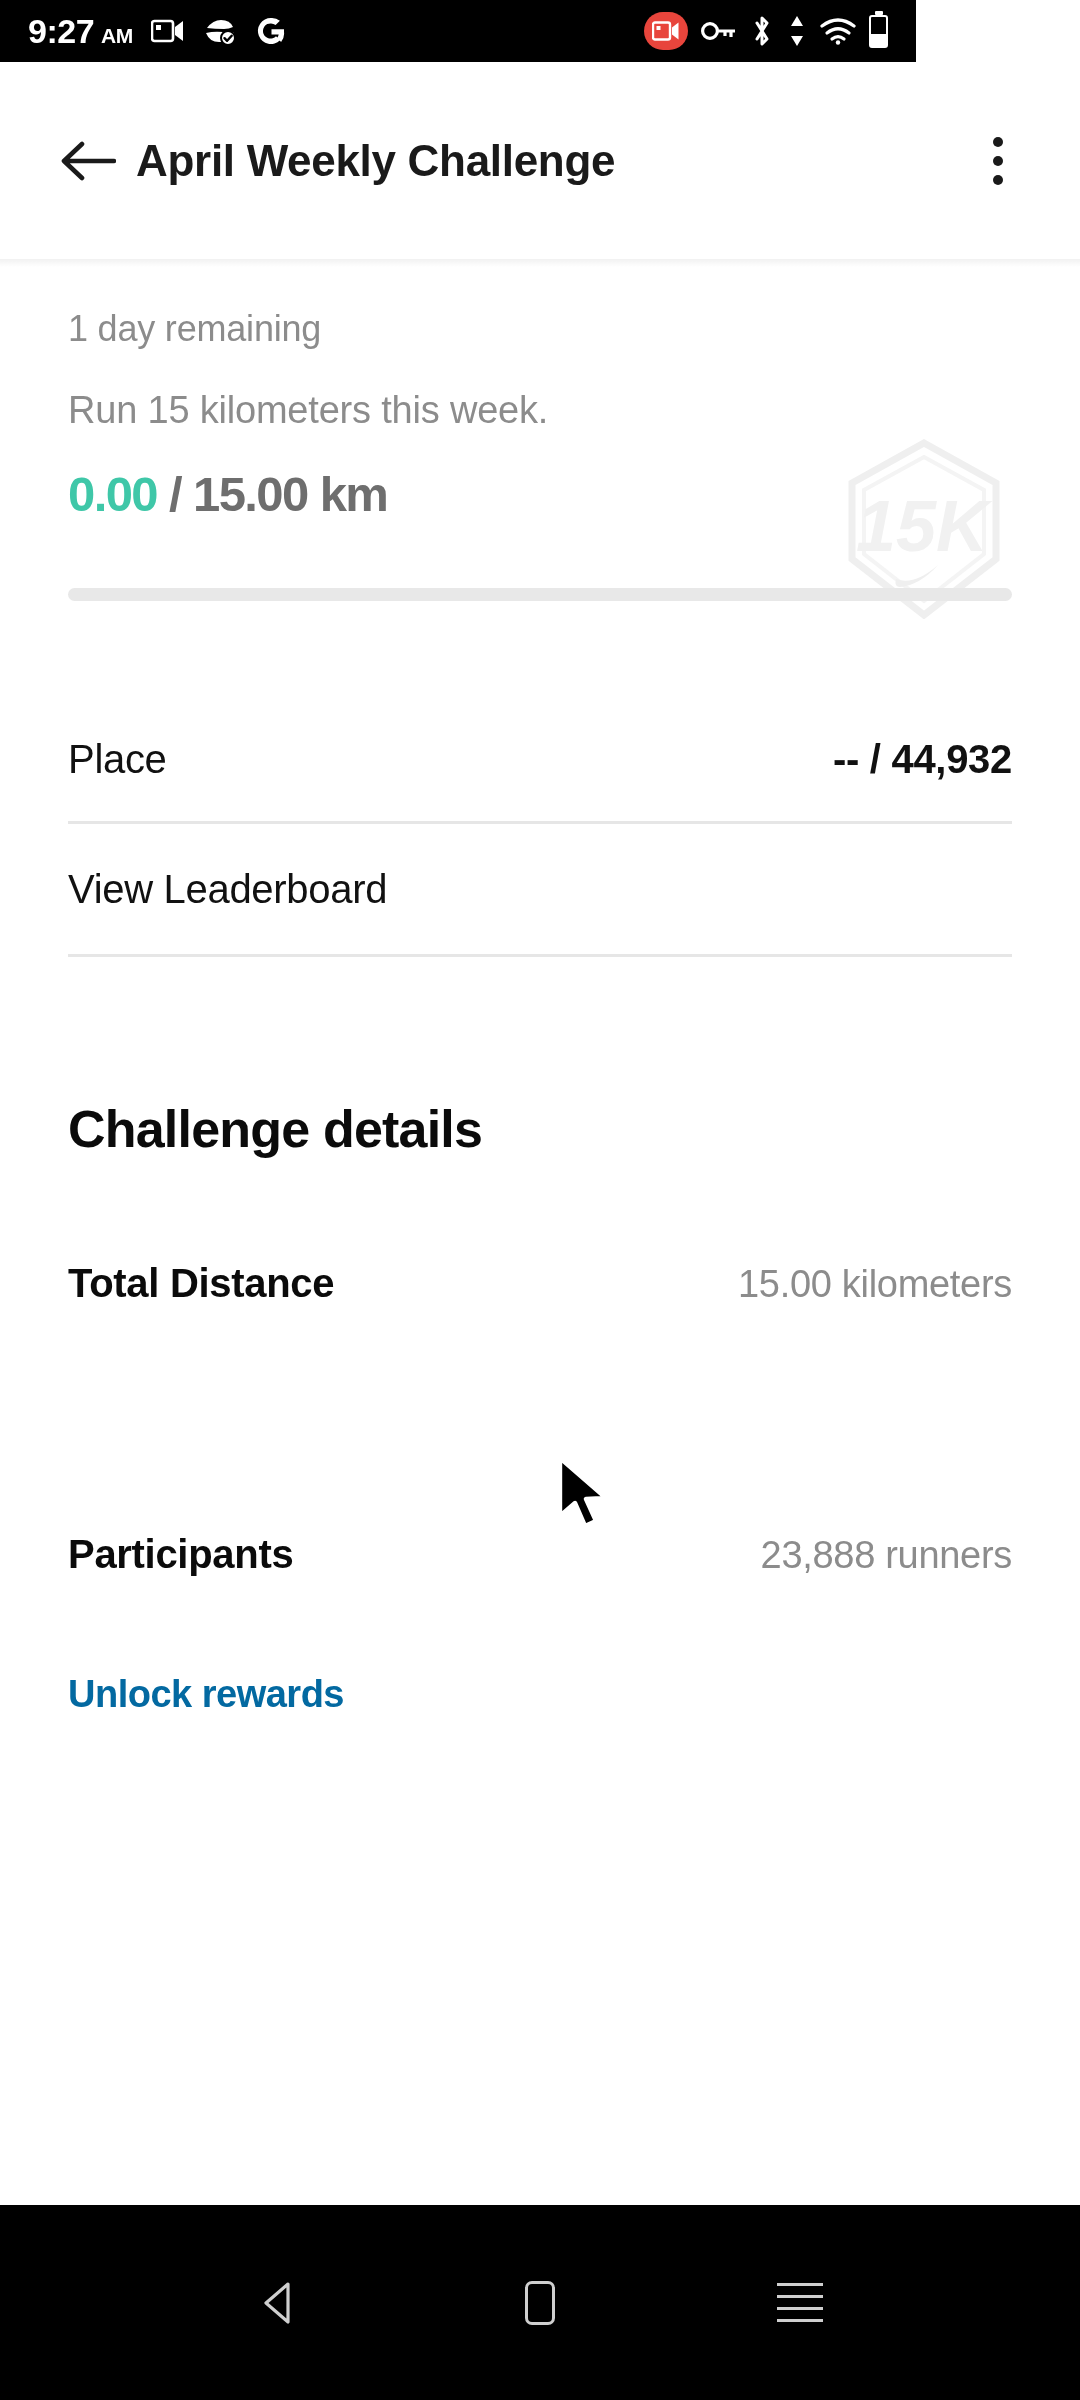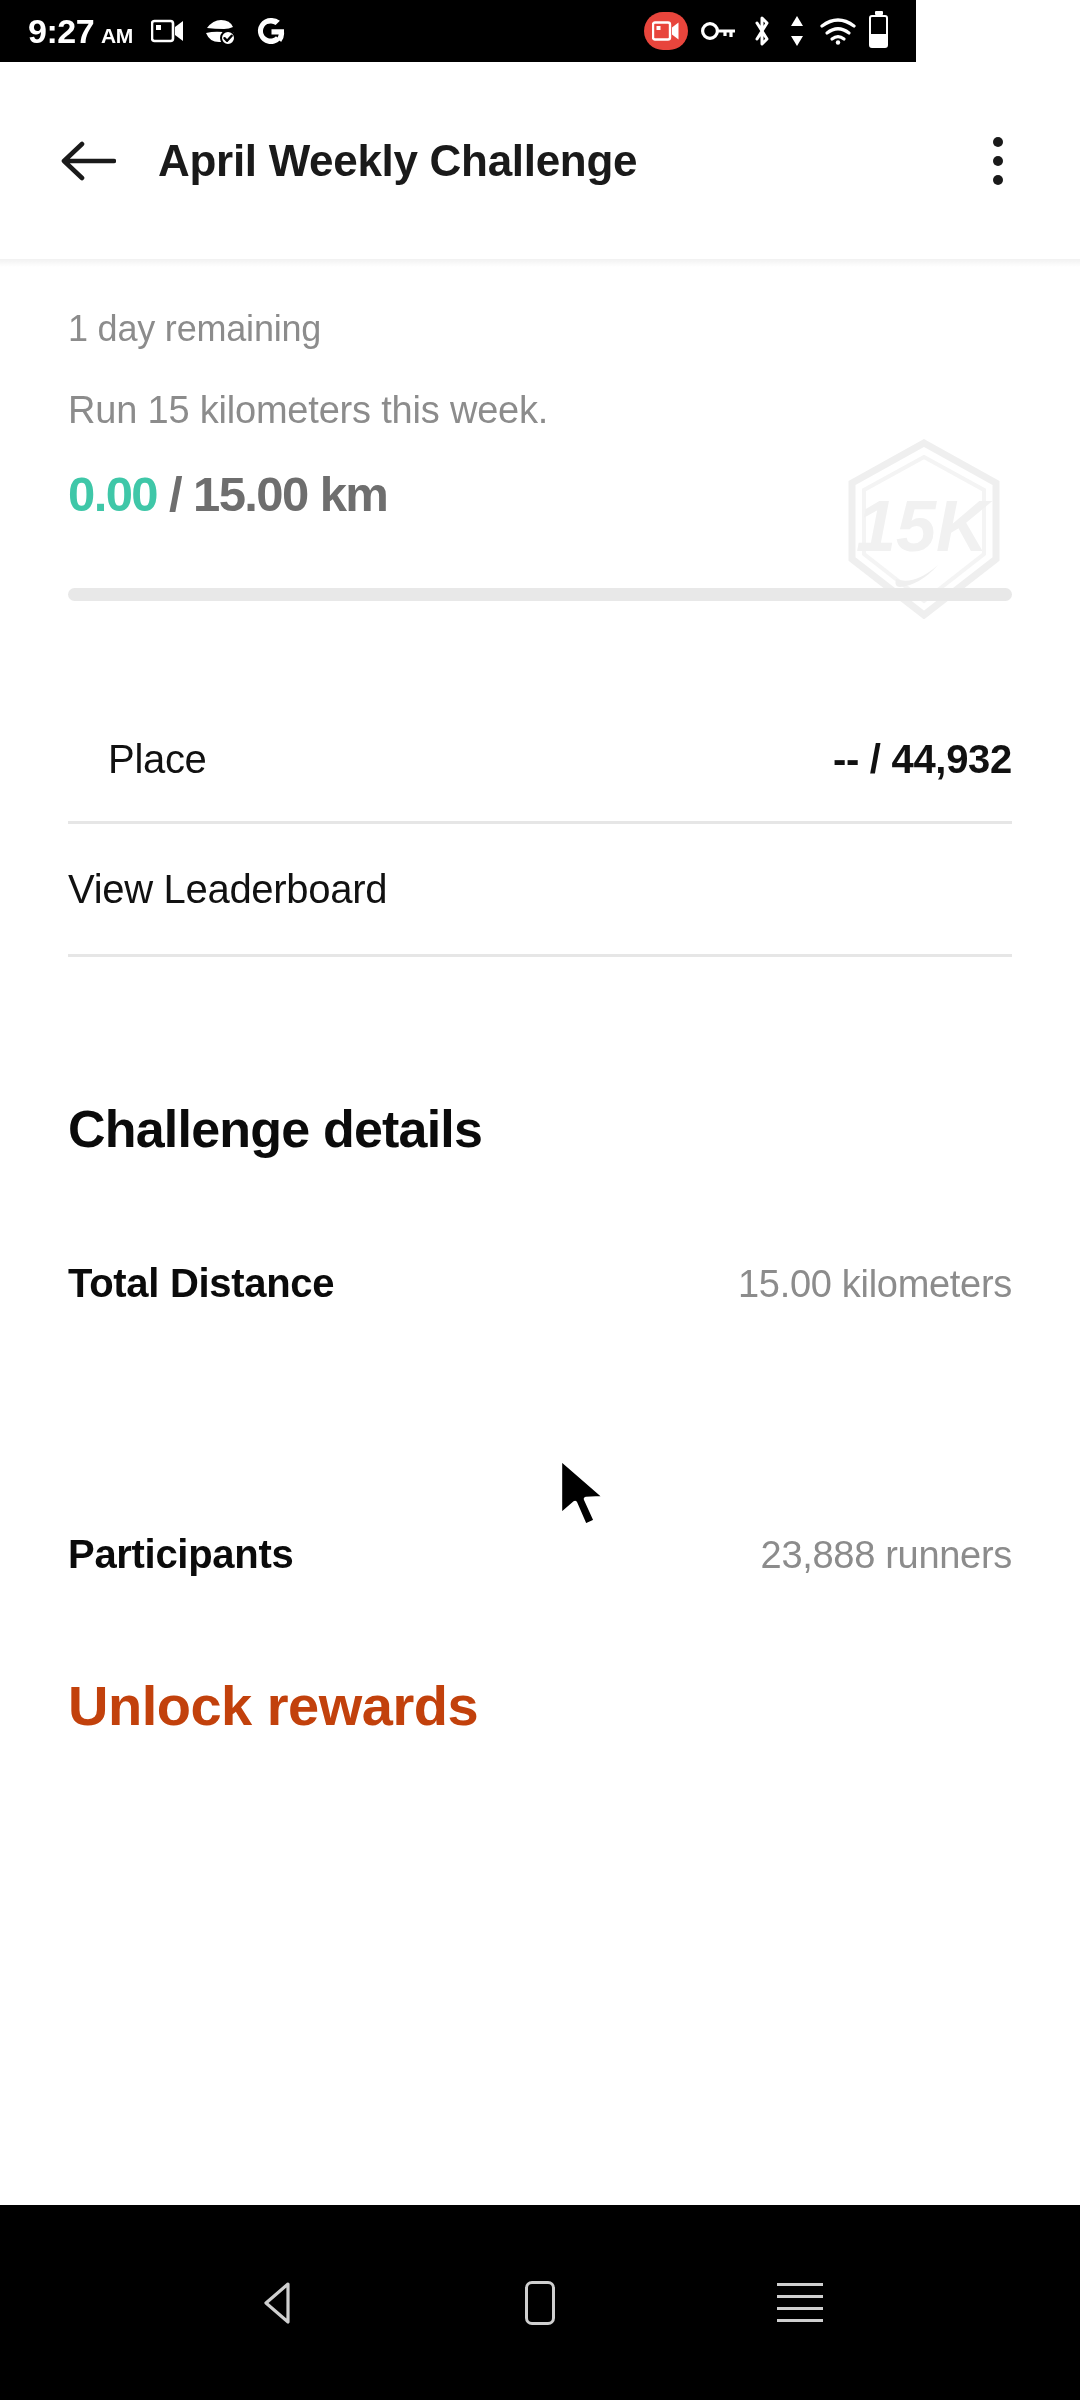--- a/index.html
+++ b/index.html
@@ -34,21 +34,21 @@
   .batt-fill{width:100%;height:38%;background:#ffffff;}
 
   
   .appbar{
     position:absolute; top:62px; left:0; width:1080px; height:197px;
     background:#ffffff; display:flex; align-items:center; padding:0 40px;
   }
   .back-btn{ width:96px;height:96px;display:flex;align-items:center;justify-content:center;cursor:pointer;}
   .appbar-title{
     font-size:44px; font-weight:700; color:#1a1a1a; letter-spacing:-0.3px;
-    margin-left:22px; white-space:nowrap;
+    white-space:nowrap;
   }
   .overflow-btn{
     margin-left:auto;width:84px;height:96px;display:flex;flex-direction:column;
     align-items:center;justify-content:center;gap:9px;cursor:pointer;
   }
   .dot{width:10px;height:10px;border-radius:50%;background:#1a1a1a;}
 
   .appbar-shadow{
     position:absolute;top:259px;left:0;width:1080px;height:8px;
     background:linear-gradient(to bottom, rgba(0,0,0,0.055), rgba(0,0,0,0));
@@ -77,42 +77,42 @@
     margin-top:66px; height:13px; border-radius:7px; background:#e8e8e8;
     position:relative; overflow:hidden;
   }
   .track-fill{ height:100%; background:#3fc7a8; border-radius:7px; }
 
   
   .row{
     display:flex; align-items:center; justify-content:space-between;
     height:124px;
   }
-  .row-label{ font-size:40px; color:#111111; letter-spacing:-0.3px;margin-left:40px; }
+  .row-label{ font-size:40px; color:#111111; letter-spacing:-0.3px; }
   .row-value{ font-size:40px; color:#111111; font-weight:700; letter-spacing:-0.3px; }
   .divider{ height:3px; background:#e6e6e6; }
 
   .leader-row{ height:130px; display:flex; align-items:center; cursor:pointer;}
   .leader-text{ font-size:40px; color:#111111; letter-spacing:-0.3px; }
 
   .section-title{
     font-size:52px; font-weight:700; color:#0b0b0b; letter-spacing:-0.8px;
     padding-top:122px;
     margin-top:20px;
   }
 
   .detail-row{
     display:flex; align-items:baseline; justify-content:space-between;
     padding-top:66px;
   }
   .detail-label{ font-size:40px; font-weight:700; color:#0b0b0b; letter-spacing:-0.3px;margin-top:36px;}
   .detail-value{ font-size:38px; color:#8c8c8c; letter-spacing:-0.3px;}
 
   .unlock-title{
-    font-size:56px; font-weight:700; color:#c2410c; letter-spacing:-0.5px;
+    font-size:38px; font-weight:700; color:#0369a1; letter-spacing:-0.5px;
     padding-top:96px;
   }
 
   
   .navbar{
     position:absolute; bottom:0; left:0; width:1080px; height:195px;
     background:#000000; display:flex; align-items:center;
     justify-content:space-around; padding:0 150px;
   }
   .nav-btn{ width:110px;height:110px;display:flex;align-items:center;justify-content:center;cursor:pointer;}

